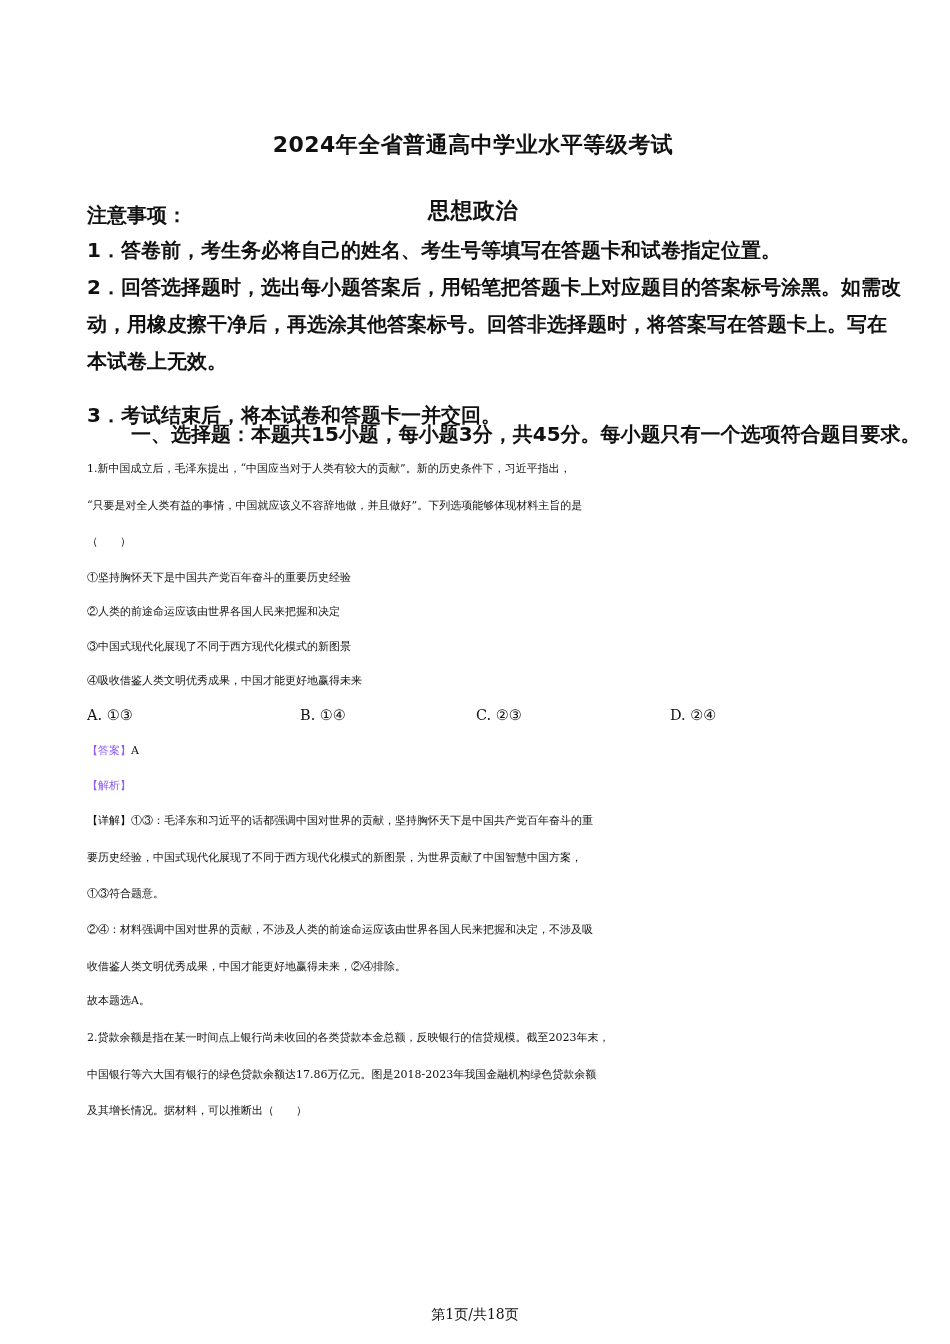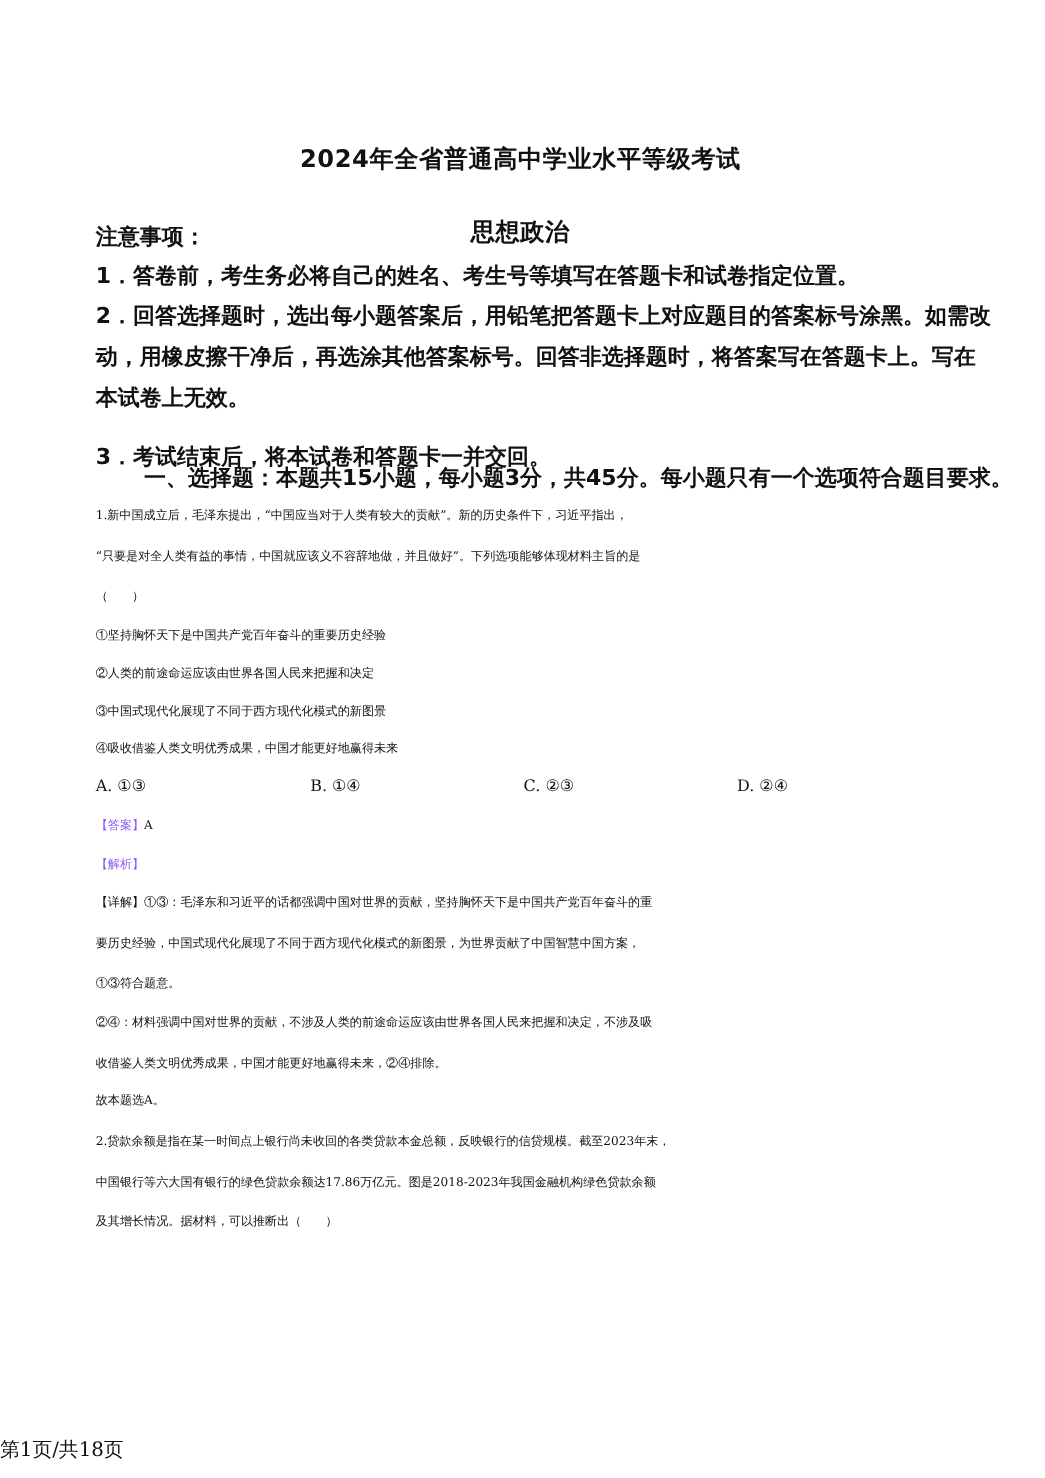--- a/index.html
+++ b/index.html
@@ -17,22 +17,22 @@
     position: absolute; left: 87px; white-space: nowrap;
     font-size: 11px; line-height: 20px;
   }
   .bold {
     font-family: "DejaVu Sans", "Liberation Sans", sans-serif;
     font-weight: bold; font-size: 20px;
   }
   .opt { position: absolute; font-size: 14.5px; line-height: 20px; white-space: nowrap; }
   .blue { color: #8b5cf6; }
   .footer {
-    position: absolute; left: 0; width: 950px; top: 1306px; text-align: left;
-    font-size: 18px;
+    position: absolute; left: 0; width: 950px; top: 1306px; text-align: center;
+    font-size: 14px;
   }
 </style>
 </head>
 <body>
 
 <div class="title" style="top:86px;">2024年全省普通高中学业水平等级考试</div>
 <div class="title" style="top:152px;">思想政治</div>
 
 <div class="line bold" style="top:205px;">注意事项：</div>
 <div class="line bold" style="top:240px;">1．答卷前，考生务必将自己的姓名、考生号等填写在答题卡和试卷指定位置。</div>
@@ -46,21 +46,21 @@
 <div class="line" style="top:459px;">1.新中国成立后，毛泽东提出，“中国应当对于人类有较大的贡献”。新的历史条件下，习近平指出，</div>
 <div class="line" style="top:496px;">“只要是对全人类有益的事情，中国就应该义不容辞地做，并且做好”。下列选项能够体现材料主旨的是</div>
 <div class="line" style="top:532px;">（　　）</div>
 
 <div class="line" style="top:568px;text-align:right;">①坚持胸怀天下是中国共产党百年奋斗的重要历史经验</div>
 <div class="line" style="top:602px;">②人类的前途命运应该由世界各国人民来把握和决定</div>
 <div class="line" style="top:637px;">③中国式现代化展现了不同于西方现代化模式的新图景</div>
 <div class="line" style="top:671px;">④吸收借鉴人类文明优秀成果，中国才能更好地赢得未来</div>
 
 <div class="opt" style="top:705px; left:87px;">A. ①③</div>
-<div class="opt" style="top:705px; left:282px;">B. ①④</div>
+<div class="opt" style="top:705px; left:300px;">B. ①④</div>
 <div class="opt" style="top:705px; left:476px;">C. ②③</div>
 <div class="opt" style="top:705px; left:670px;">D. ②④</div>
 
 <div class="line" style="top:741px;">
   <span class="blue">【答案】</span><span>A</span>
 </div>
 <div class="line blue" style="top:776px;">【解析】</div>
 
 <div class="line" style="top:811px;">【详解】①③：毛泽东和习近平的话都强调中国对世界的贡献，坚持胸怀天下是中国共产党百年奋斗的重</div>
 <div class="line" style="top:848px;">要历史经验，中国式现代化展现了不同于西方现代化模式的新图景，为世界贡献了中国智慧中国方案，</div>

